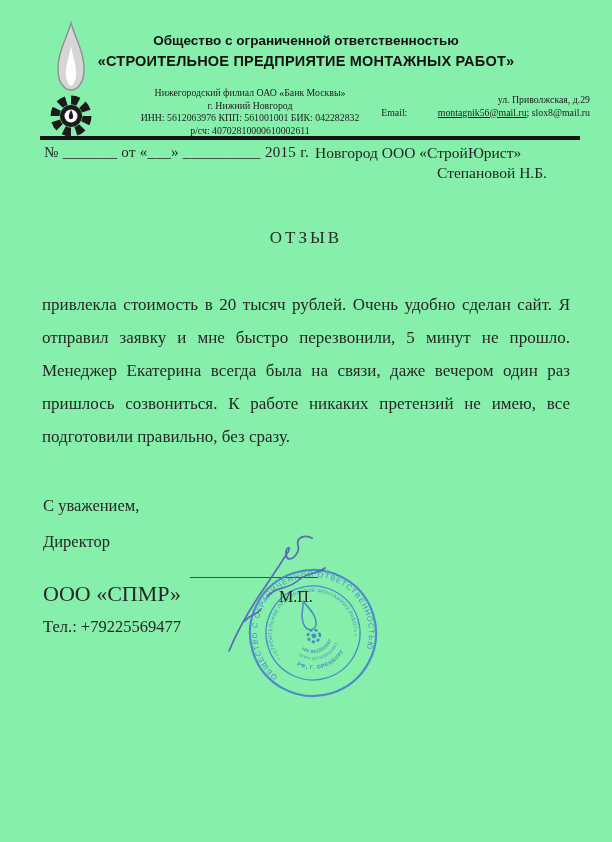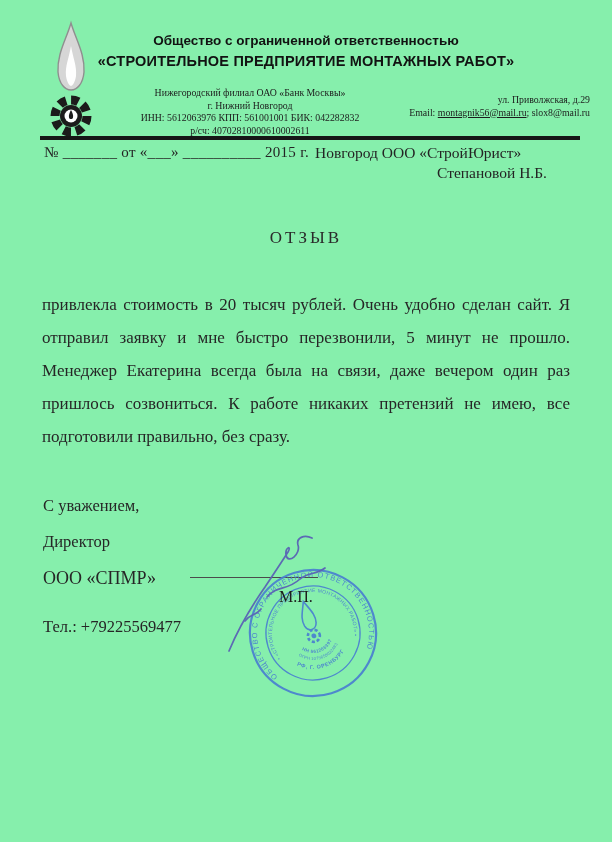--- a/index.html
+++ b/index.html
@@ -12,39 +12,39 @@
 
   
   .org-line1{left:0;right:0;top:33px;text-align:center;
     font-family:"Liberation Sans",sans-serif;font-weight:bold;font-size:13.5px;color:#121212;}
   .org-line2{left:0;right:0;top:53px;text-align:center;
     font-family:"Liberation Sans",sans-serif;font-weight:bold;font-size:14.5px;color:#121212;letter-spacing:.2px;}
   .bank-block{left:100px;top:87px;width:300px;text-align:center;
     font-size:9.8px;line-height:12.6px;color:#1c1c1c;}
   .addr-block{right:22px;top:94px;width:230px;text-align:right;
     font-size:9.8px;line-height:12.6px;color:#1c1c1c;}
-  .email-link{text-decoration:underline;}
+  .email-link{text-decoration:underline;margin-left:28px;}
   .head-rule{left:40px;top:136px;width:540px;height:4px;background:#161616;}
 
   
   .ref-line{left:44px;top:144px;font-size:15px;color:#242424;letter-spacing:.3px;}
   .addressee-1{left:315px;top:144px;width:232px;font-size:15.5px;color:#242424;}
   .addressee-2{left:315px;top:164px;width:232px;text-align:right;padding-right:40px;font-size:15.5px;color:#242424;}
 
   
   .doc-title{left:0;right:0;top:228px;text-align:center;font-size:17px;color:#2a2a2a;letter-spacing:3px;}
   .body-text{left:42px;top:288px;width:528px;font-size:17px;color:#262626;}
   .body-line{height:33px;line-height:33px;text-align:justify;text-align-last:justify;white-space:nowrap;}
   .body-line.first{text-indent:68px;}
   .body-line.last{text-align-last:left;white-space:normal;}
 
   
   .close-1{left:43px;top:496px;font-size:16.5px;color:#262626;}
   .close-2{left:43px;top:532px;font-size:16.5px;color:#262626;}
-  .close-3{left:43px;top:568px;font-size:18px;color:#262626;}
+  .close-3{left:43px;top:581px;font-size:22px;color:#262626;}
   .phone-line{left:43px;top:617px;font-size:16.5px;color:#262626;}
 
   
   .sig-rule{left:190px;top:577px;width:128px;border-top:1.5px solid #4b4b4b;}
   .sig-svg{left:215px;top:523px;z-index:3;}
   .stamp-svg{left:228px;top:548px;z-index:1;opacity:.92;}
   .mp-label{left:279px;top:588px;font-size:16px;color:#1d1d1d;z-index:4;}
 
   .logo{left:46px;top:20px;}
 </style>

